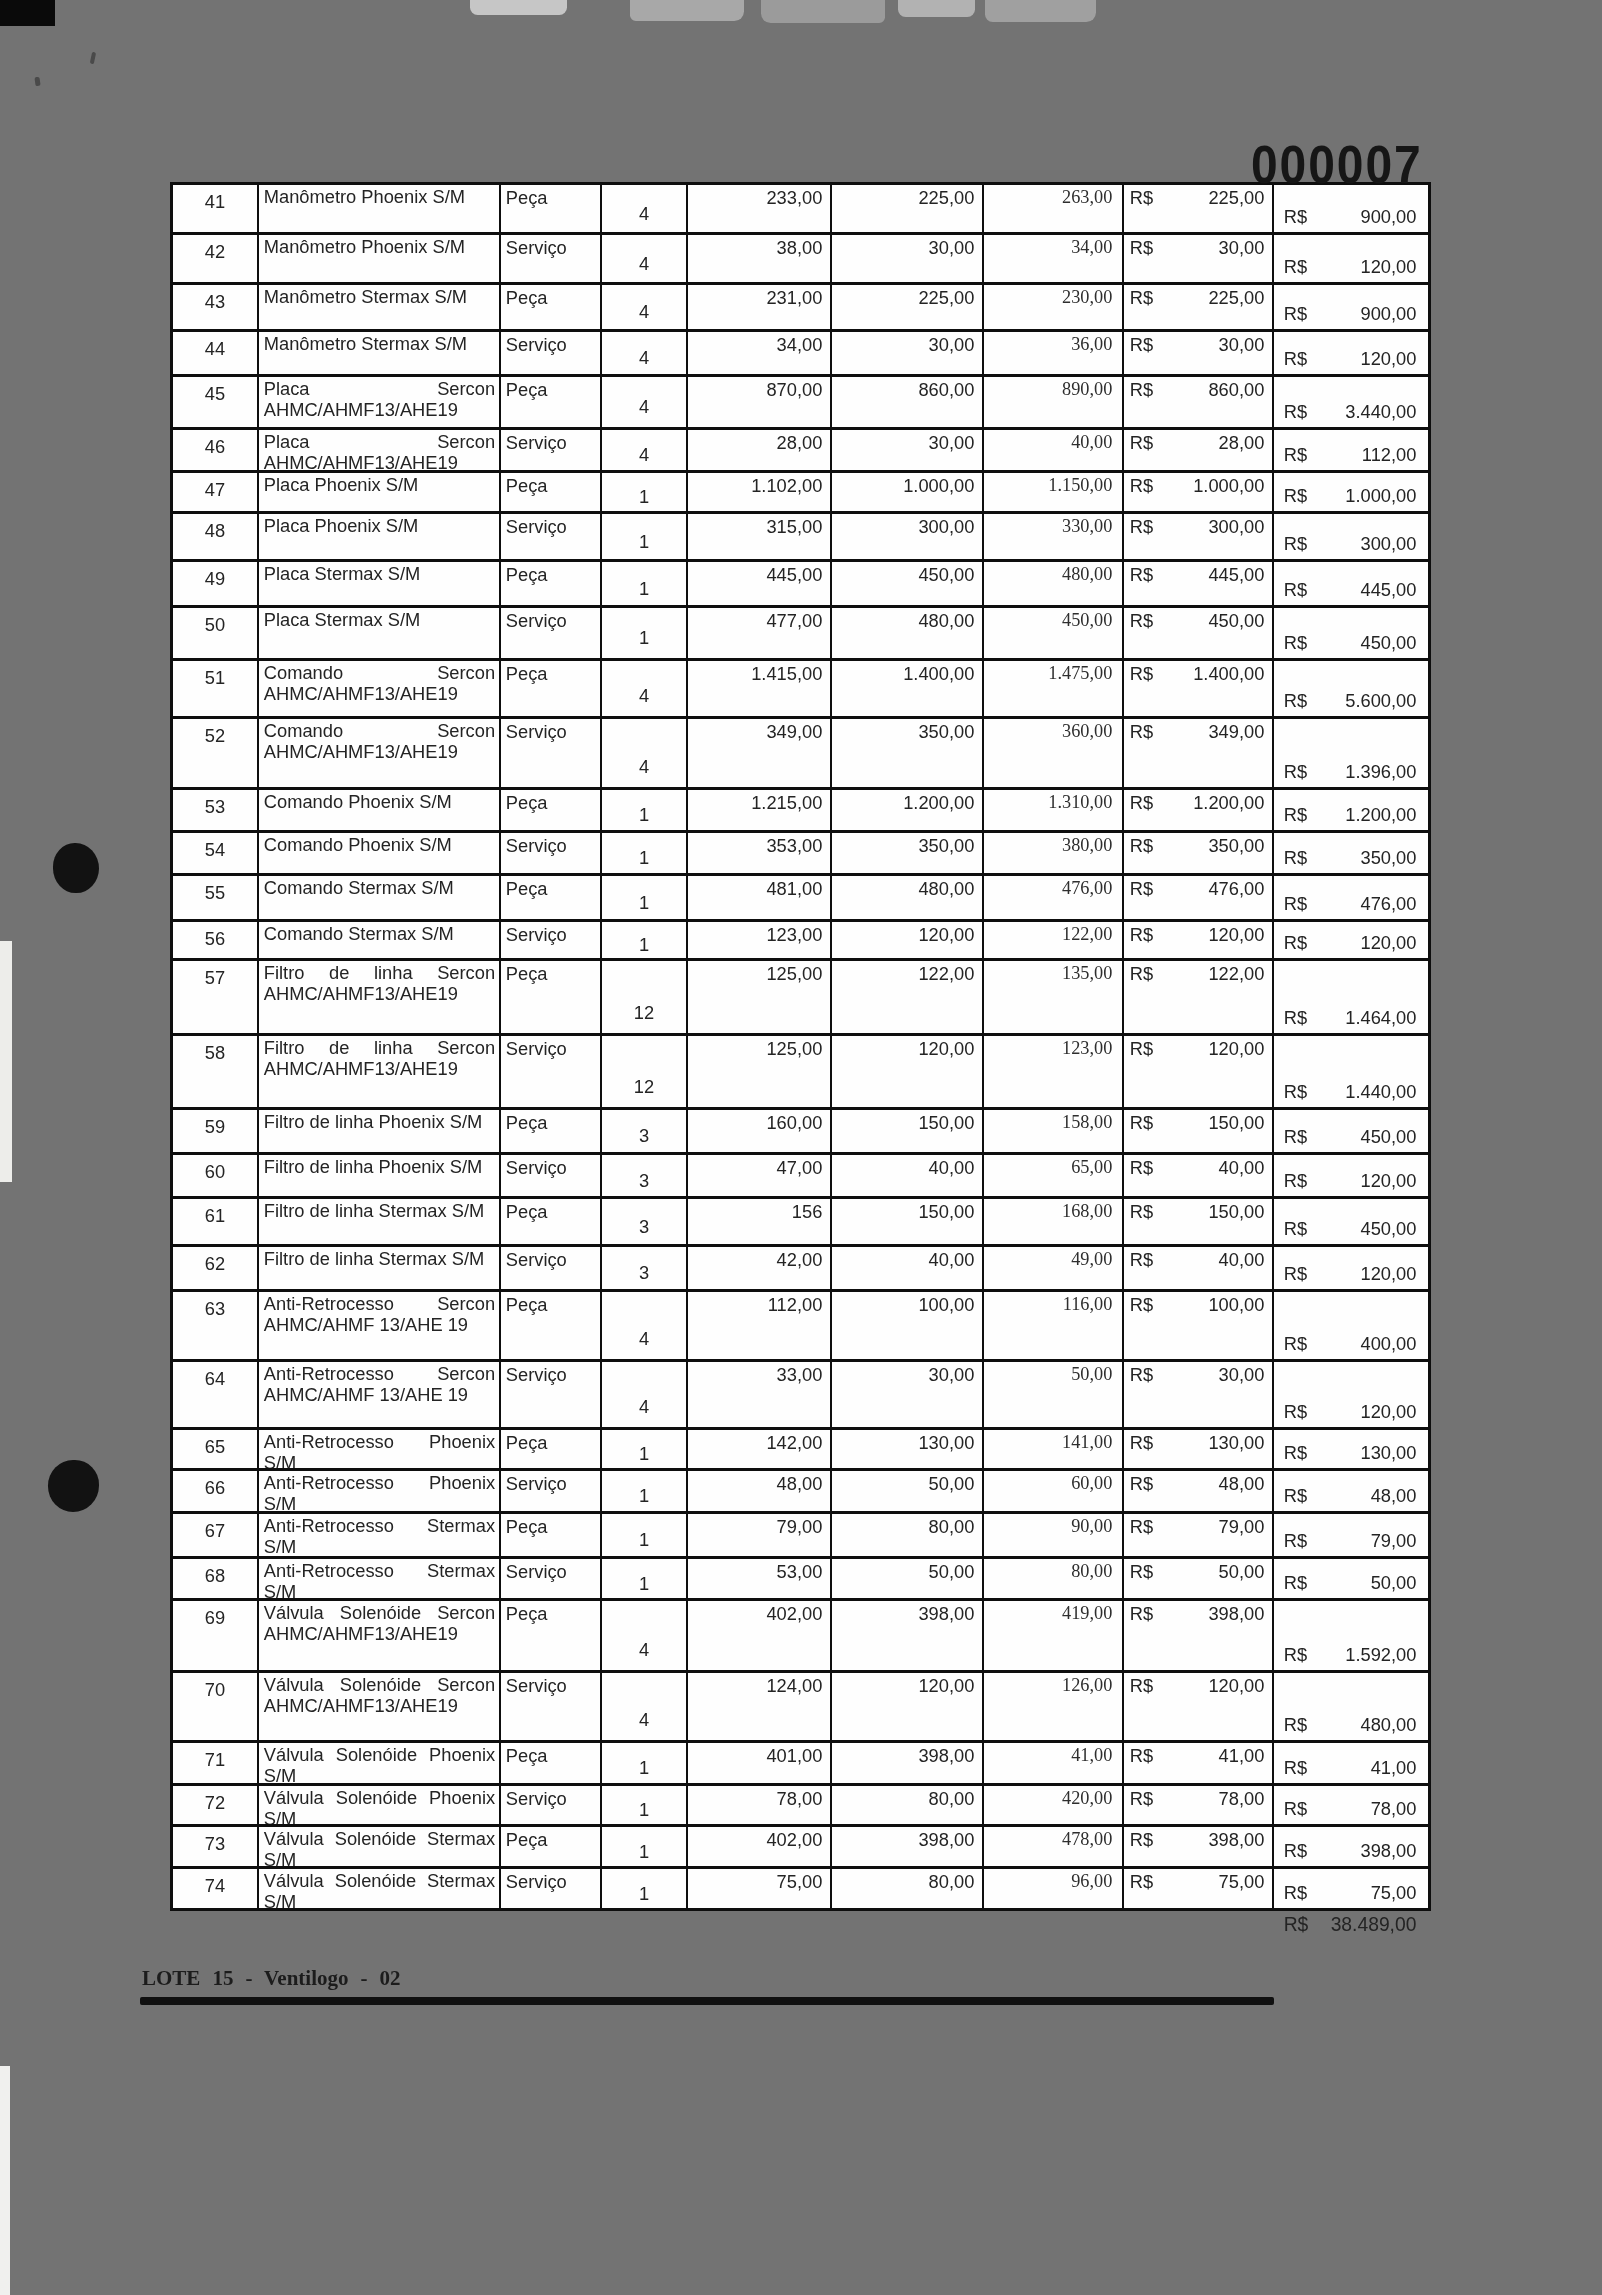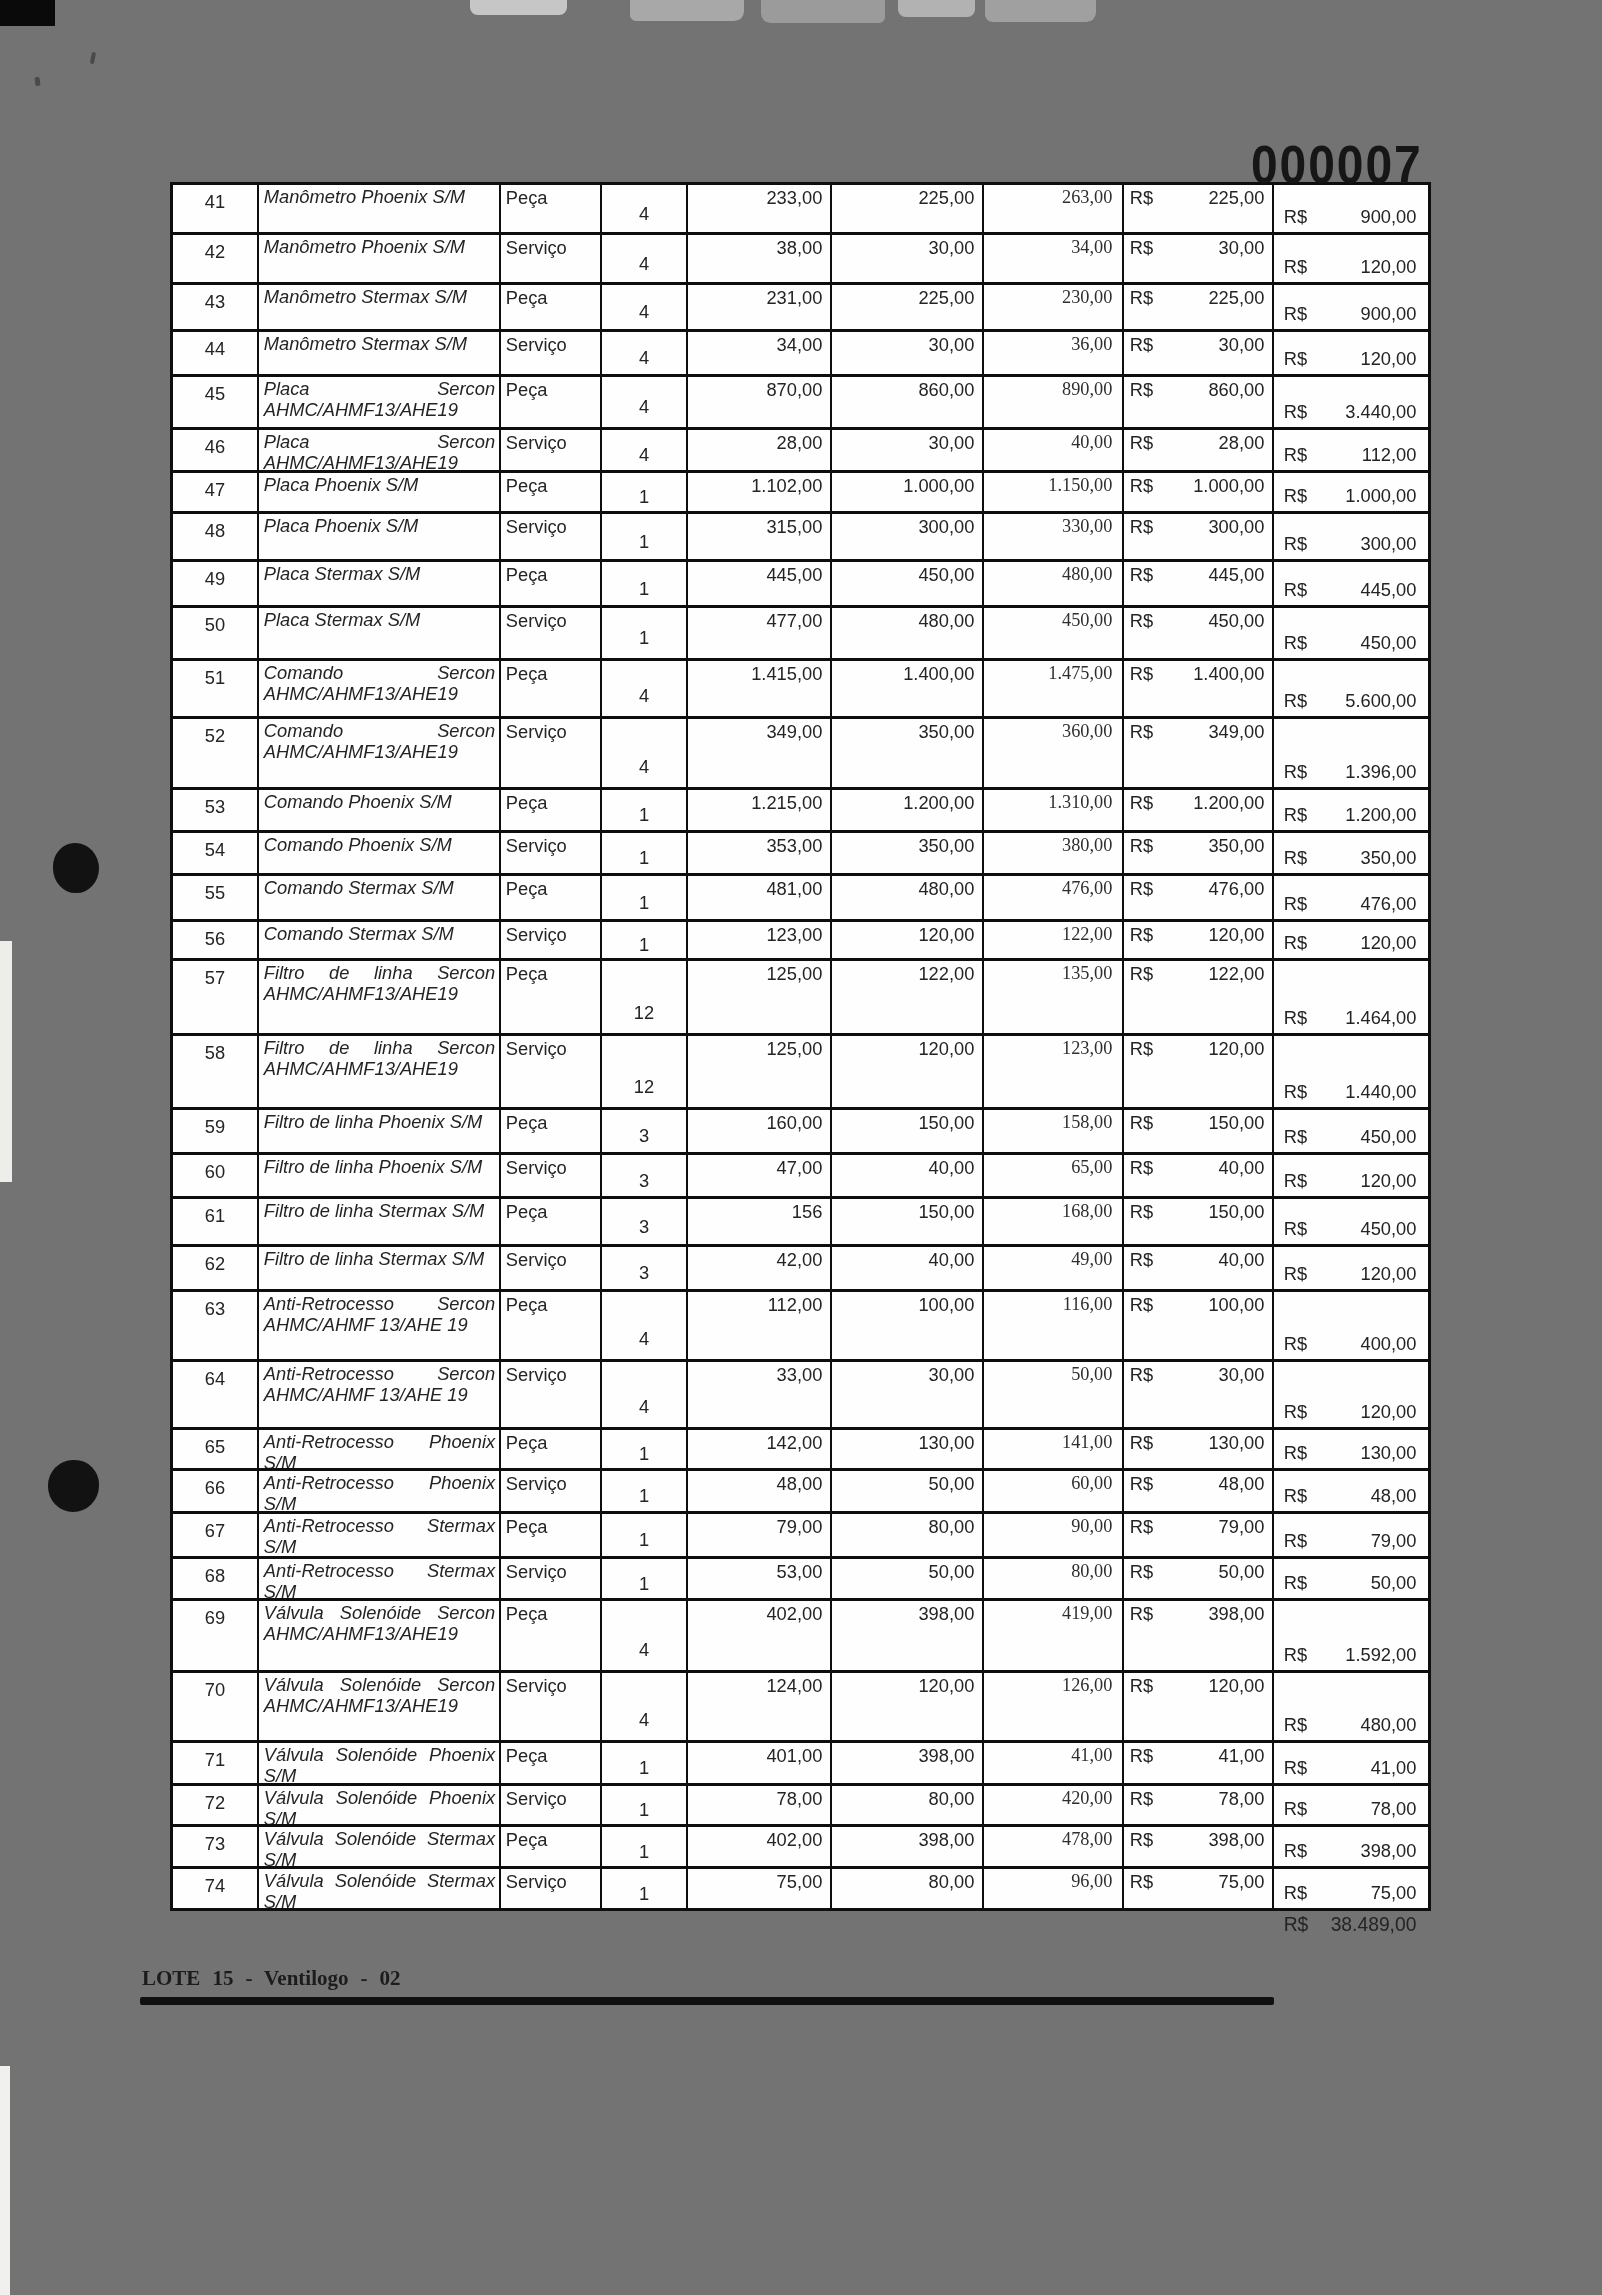--- a/index.html
+++ b/index.html
@@ -47,21 +47,21 @@
   .c-qty   { width:86px;  display:flex; justify-content:center; align-items:center; padding-top:9.7px; }
   .t-row.tall .c-qty { align-items:flex-end; padding-top:0; padding-bottom:9.7px; }
   .c-p1    { width:144px; text-align:right; padding:1.9px 7.7px 0 0; }
   .c-p2    { width:152px; text-align:right; padding:1.9px 7.7px 0 0; }
   .c-p3    { width:140px; text-align:right; padding:1.9px 9.7px 0 0;
              font-family:"Liberation Serif", serif; color:#2e2e2e; }
   .c-unit  { width:150px; display:flex; justify-content:space-between; align-items:flex-start;
              padding:1.9px 7.7px 0 5.8px; }
   .c-total { width:154px; border-right:none; display:flex; justify-content:space-between;
              align-items:flex-end; padding:0 11.6px 4.8px 9.7px; }
-  .desc-line { white-space:nowrap;font-style:italic; }
+  .desc-line { white-space:nowrap; }
   .desc-justify { display:flex; justify-content:space-between; }
   
   .grand-total {
     position:absolute; left:1274px; top:1914px; width:154px; box-sizing:border-box;
     display:flex; justify-content:space-between; padding:0 11.6px 0 9.7px;
     font-size:19.3px; color:#242424;
   }
   .footer-label {
     position:absolute; left:142px; top:1966px;
     font-size:21px; font-weight:bold; word-spacing:6.8px; color:#1c1c1c;font-family:Liberation Serif, serif;

